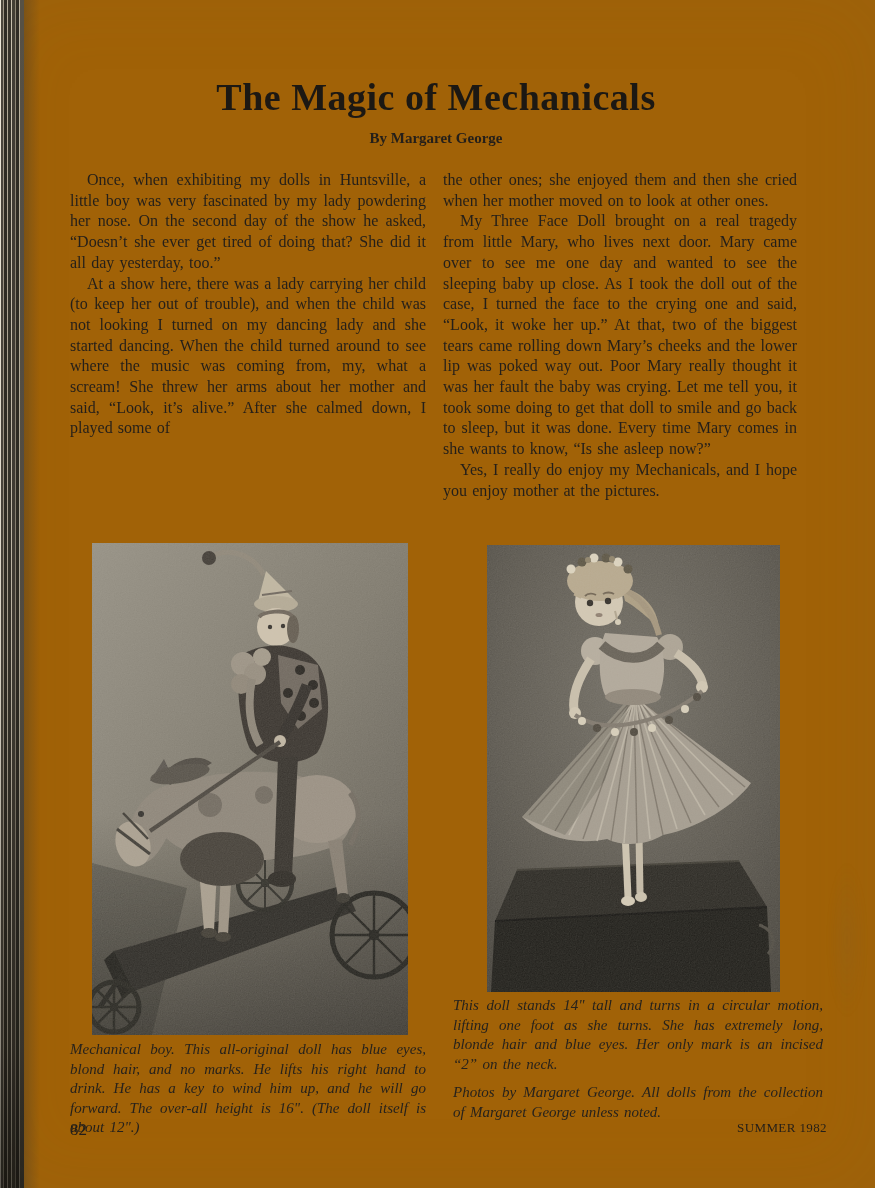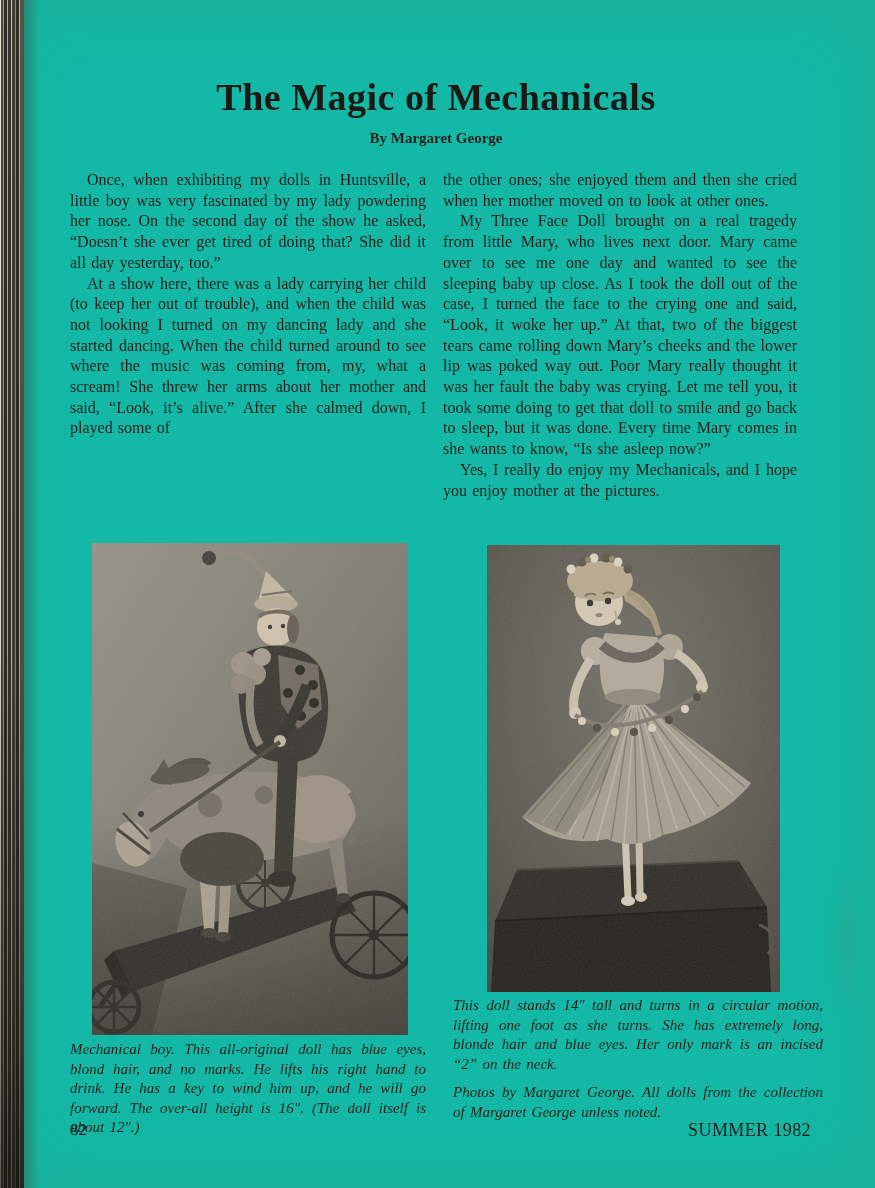--- a/index.html
+++ b/index.html
@@ -4,21 +4,21 @@
 <style>
   html, body {
     margin: 0;
     padding: 0;
     background: #e8e3d4;
   }
   .page {
     position: relative;
     width: 875px;
     height: 1188px;
-    background: #14b8a6;
+    background: #a16207;
     overflow: hidden;
     font-family: "Liberation Serif", "DejaVu Serif", serif;
     color: #221e19;
   }
   
   .page::after {
     content: "";
     position: absolute;
     inset: 0;
     pointer-events: none;
@@ -111,22 +111,22 @@
   .caption-right { left: 453px; top: 996px;  width: 370px; }
   .caption-right .credit { margin-top: 9px; }
   .page-number {
     position: absolute;
     left: 70px; top: 1120px;
     font-size: 17px;
     color: #241f1a;
   }
   .issue {
     position: absolute;
-    right: 64px; top: 1120px;
-    font-size: 18px;
+    right: 48px; top: 1120px;
+    font-size: 13px;
     letter-spacing: 0.4px;
     color: #241f1a;
   }
 </style>
 </head>
 <body>
 
 <div class="page">
 
   <div class="binding"></div>

